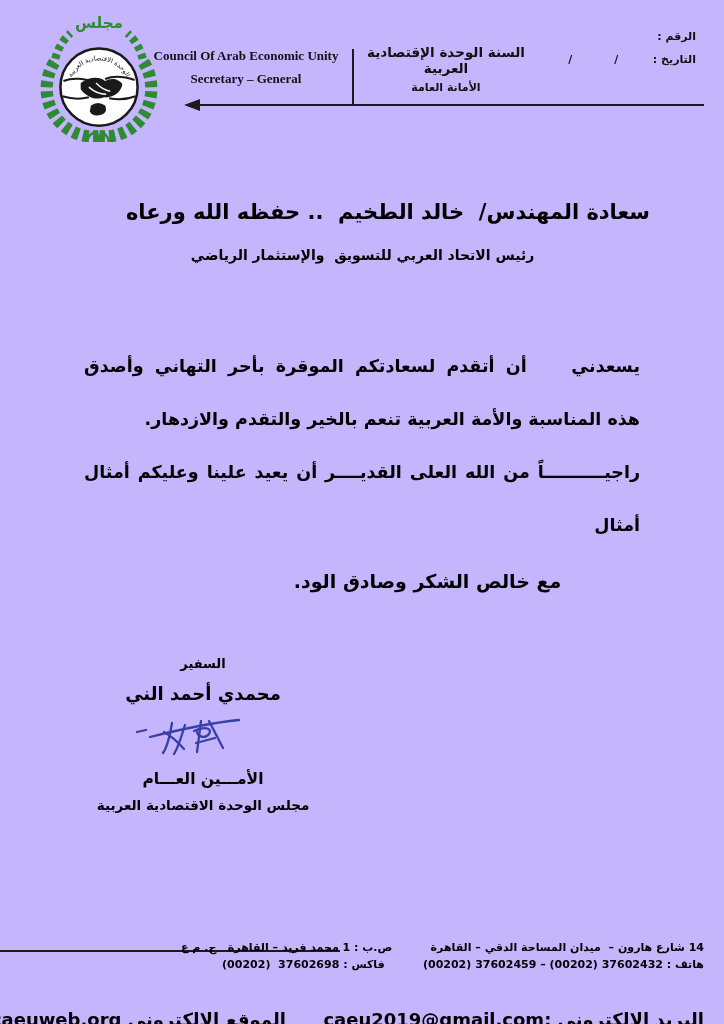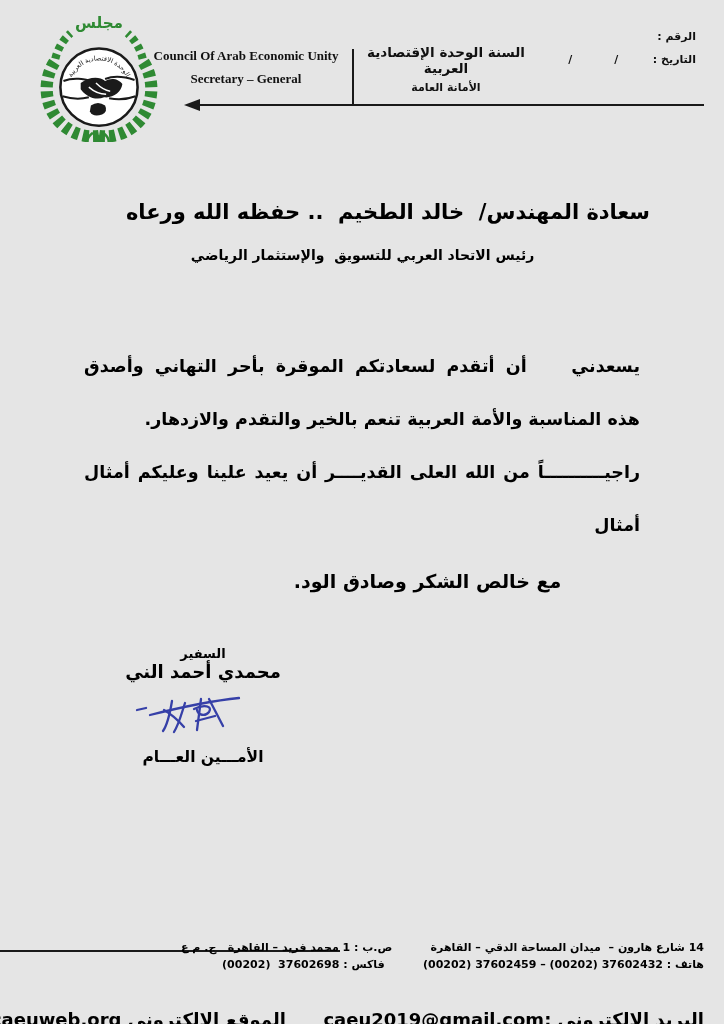--- a/index.html
+++ b/index.html
@@ -1,17 +1,17 @@
 <!DOCTYPE html>
 <html lang="ar"><head>
 <meta charset="utf-8">
 <style>
   html,body{margin:0;padding:0;background:#888;}
   .page{
-    position:relative;width:724px;height:1024px;background:#e5e5e5;
+    position:relative;width:724px;height:1024px;background:#c4b5fd;
     margin:0 auto;overflow:hidden;
     font-family:"DejaVu Sans",sans-serif;color:#111;
   }
   
   .logo{position:absolute;left:40px;top:14px;width:118px;height:128px;}
   .en-block{
     position:absolute;left:150px;top:47px;width:192px;text-align:center;
     font-family:"Liberation Serif","DejaVu Serif",serif;font-weight:bold;
     font-size:13px;line-height:1.35;color:#111;
   }
@@ -48,22 +48,22 @@
     font-weight:bold;font-size:17.5px;line-height:53px;height:53px;
     text-align:justify;text-align-last:justify;white-space:pre-wrap;
   }
   .body-line.last{text-align:right;text-align-last:right;}
   .closing{
     position:absolute;left:245px;top:570px;width:365px;text-align:center;direction:rtl;
     font-weight:bold;font-size:19px;color:#000;
   }
   
   .sig-block{position:absolute;left:58px;top:646px;width:290px;text-align:center;direction:rtl;color:#000;}
-  .sig-title{font-weight:bold;font-size:13px;}
-  .sig-name{font-weight:bold;font-size:18px;margin-top:0;}
+  .sig-title{font-weight:bold;font-size:13px;margin-top:10px;}
+  .sig-name{font-weight:bold;font-size:18px;margin-top:12px;}
   .sig-scribble{display:block;margin:4px auto 0;transform:translateX(-14px);}
   .sig-role{font-weight:bold;font-size:15.5px;margin-top:10px;white-space:pre;}
   .sig-org{font-weight:bold;font-size:13.5px;margin-top:9px;}
   
   .f-rule{position:absolute;left:0;top:950px;width:340px;height:2px;background:#1a1a1a;}
   .f-line{
     position:absolute;right:20px;width:684px;direction:rtl;text-align:right;
     font-weight:bold;white-space:pre;color:#000;
   }
   .f1{top:941px;font-size:11px;}
@@ -140,20 +140,21 @@
         <path d="M39,15 C37,27 35,38 30,45"></path>
         <path d="M31,24 C38,28 45,34 51,41"></path>
         <path d="M52,17 C48,29 46,38 41,46"></path>
         <path d="M68,13 L64,44"></path>
         <path d="M61,23 C71,18 80,20 76,26 C72,31 65,29 64,24"></path>
         <path d="M63,35 L82,30"></path>
         <path d="M76,13 L90,40"></path>
       </g>
     </svg>
     <div class="sig-role">الأمـــين العـــام</div>
+    <div class="sig-org">مجلس الوحدة الاقتصادية العربية</div>
   </div>
 
   <div class="f-rule"></div>
   <div class="f-line f1">14 شارع هارون –  ميدان المساحة الدقي – القاهرة          ص.ب : 1 محمد فريد – القاهرة   ج. م ع</div>
   <div class="f-line f2">هاتف : 37602432‏ ‎(00202)‎‏ – 37602459‏ ‎(00202)‎‏          فاكس : 37602698‏  ‎(00202)‎</div>
   <div class="f-line f3">البريد الإلكتروني :caeu2019@gmail.com      الموقع الإلكتروني www.caeuweb.org</div>
 
 </div>
 
 </body></html>

